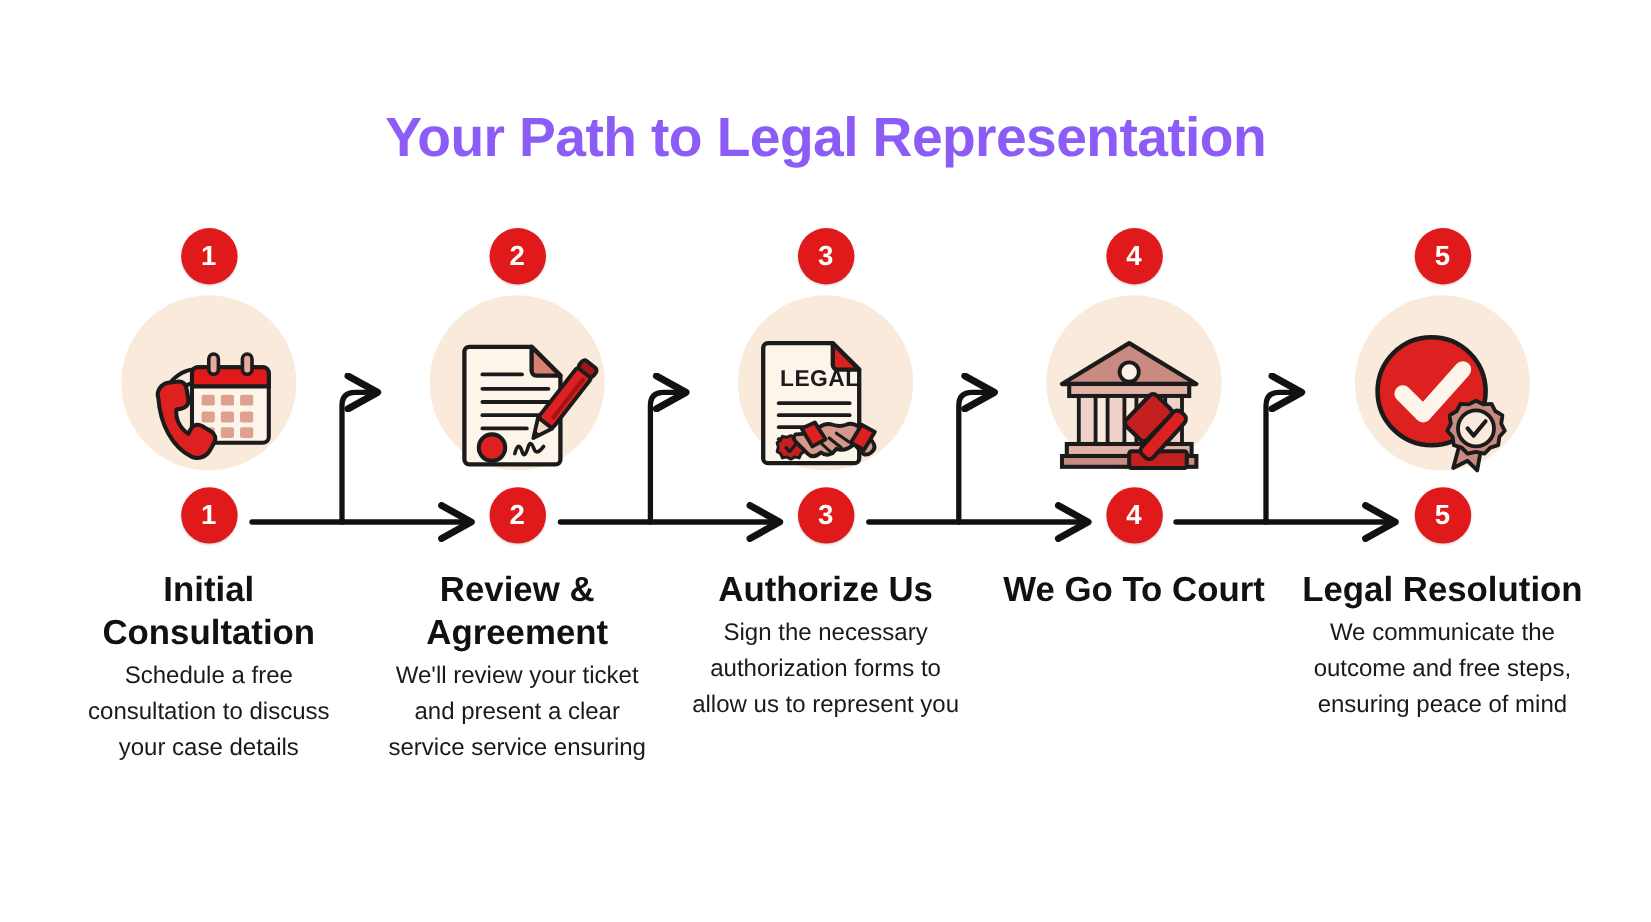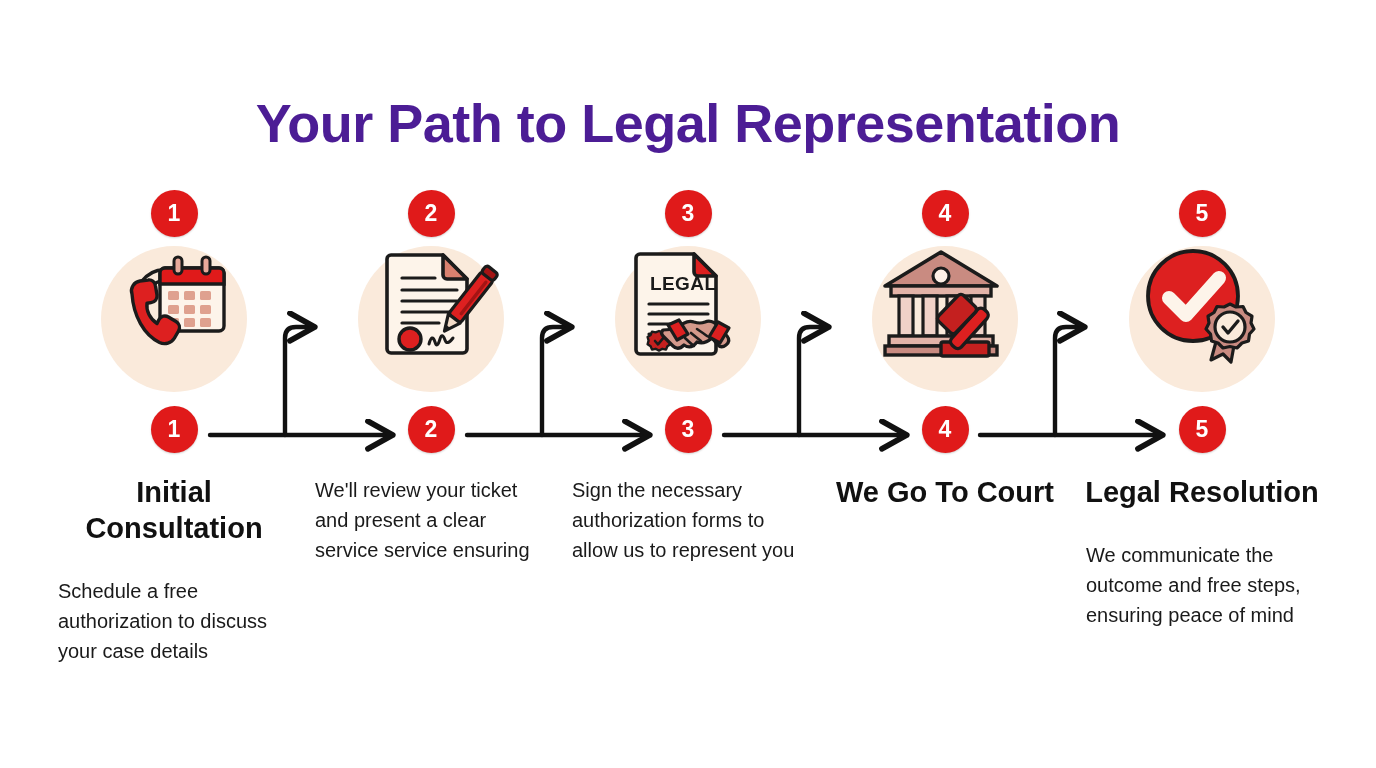--- a/index.html
+++ b/index.html
@@ -24,24 +24,24 @@
     background: #ffffff;
   }
 
   
   .page-title {
     position: absolute;
     top: 58px;
     left: 0;
     width: 1376px;
     text-align: center;
-    font-size: 54px;
+    font-size: 46px;
     font-weight: 700;
     letter-spacing: -0.5px;
-    color: #4c1d95;
+    color: #8b5cf6;
     line-height: 1.1;
   }
 
   
   .connectors {
     position: absolute;
     left: 0;
     top: 0;
     width: 1376px;
     height: 768px;
@@ -86,41 +86,42 @@
   .badge-top { margin-bottom: 9px; }
   .badge-bottom { margin-bottom: 22px; }
 
   
   .icon-disc {
     width: 146px;
     height: 146px;
     border-radius: 50%;
     background: #FAEADB;
     display: flex;
-    align-items: flex-start;
+    align-items: flex-end;
     justify-content: center;
     margin-bottom: 14px;
     position: relative;
   }
   .icon-disc svg { display: block; overflow: visible; }
 
   
   .step-title {
     font-size: 29px;
     font-weight: 700;
     line-height: 1.24;
     text-align: center;
     color: #111111;
-    margin: 0 0 29px 0;
+    margin: 0 0 1px 0;
     max-width: 250px;
   }
   .step-desc {
     font-size: 20px;
     font-weight: 400;
     line-height: 1.51;
+    text-align: center;
     color: #1a1a1a;
     margin: 0;
     max-width: 232px;
   }
 </style>
 </head>
 <body>
 
 <div id="infographic">
 
@@ -190,21 +191,21 @@
                    C28 65 32 73 39 77.5 L41 73.5
                    C43 70 47 69 50.4 71 L58 75.5
                    C61.4 77.5 62.4 81.6 60.5 85 L56.5 92
                    C53.5 97 47 99 41.5 96.5 C26 89 15.5 70 14 48 Z" fill="#DD2020" stroke="#1B1B1B" stroke-width="3.4" stroke-linejoin="round"></path>
         </svg>
       </div>
 
       <div class="badge badge-bottom">1</div>
 
       <h2 class="step-title">Initial Consultation</h2>
-      <p class="step-desc">Schedule a free authorization to discuss your case details</p>
+      <p class="step-desc">Schedule a free consultation to discuss your case details</p>
     </div>
 
     <div class="step">
       <div class="badge badge-top">2</div>
 
       <div class="icon-disc">
         <svg width="108" height="112" viewBox="0 0 108 112">
 
           <path d="M14 9 h52 l24 24 v70 a4 4 0 0 1 -4 4 h-72 a4 4 0 0 1 -4 -4 v-90 a4 4 0 0 1 4 -4 z" fill="#FDF4EA" stroke="#1B1B1B" stroke-width="3.6" stroke-linejoin="round"></path>
           <path d="M66 9 v20 a4 4 0 0 0 4 4 h20 z" fill="#D9816F" stroke="#1B1B1B" stroke-width="3.6" stroke-linejoin="round"></path>
@@ -226,20 +227,21 @@
             <path d="M81 76 h15 l-7.5 16 z" fill="#F3DCC8" stroke="#1B1B1B" stroke-width="3.2" stroke-linejoin="round"></path>
             <path d="M85.5 86 h6 l-3 6 z" fill="#1B1B1B"></path>
             <rect x="81" y="14" width="15" height="9" rx="3" fill="#A31414" stroke="#1B1B1B" stroke-width="3.2"></rect>
             <path d="M91 28 v40" stroke="#A31414" stroke-width="3.4" stroke-linecap="round"></path>
           </g>
         </svg>
       </div>
 
       <div class="badge badge-bottom">2</div>
 
+      <h2 class="step-title">Review &amp; Agreement</h2>
       <p class="step-desc">We'll review your ticket and present a clear service service ensuring</p>
     </div>
 
     <div class="step">
       <div class="badge badge-top">3</div>
 
       <div class="icon-disc">
         <svg width="116" height="114" viewBox="0 0 116 114">
 
           <path d="M10 8 h54 l22 22 v74 a4 4 0 0 1 -4 4 h-72 a4 4 0 0 1 -4 -4 v-92 a4 4 0 0 1 4 -4 z" fill="#FDF4EA" stroke="#1B1B1B" stroke-width="3.6" stroke-linejoin="round"></path>
@@ -269,20 +271,21 @@
             <path d="M67 83 q6 4 10 7" fill="none" stroke-width="2.6"></path>
 
             <path d="M38 79 l11 -5 l9 14 l-11 6 z" fill="#DD2020"></path>
             <path d="M88 76 l11 6 l-9 15 l-11 -6 z" fill="#DD2020"></path>
           </g>
         </svg>
       </div>
 
       <div class="badge badge-bottom">3</div>
 
+      <h2 class="step-title">Authorize Us</h2>
       <p class="step-desc">Sign the necessary authorization forms to allow us to represent you</p>
     </div>
 
     <div class="step">
       <div class="badge badge-top">4</div>
 
       <div class="icon-disc">
         <svg width="120" height="112" viewBox="0 0 120 112">
 
           <path d="M56 6 L112 40 H0 Z" fill="#C98B81" stroke="#1B1B1B" stroke-width="3.6" stroke-linejoin="round"></path>

